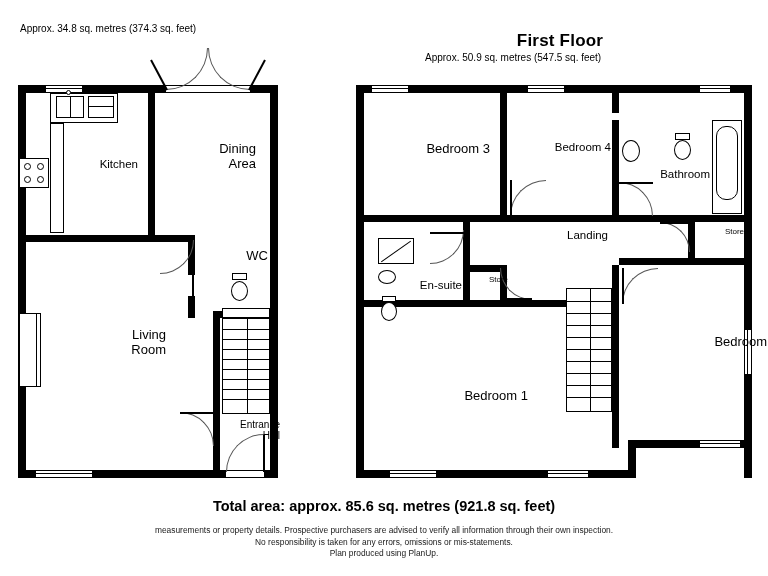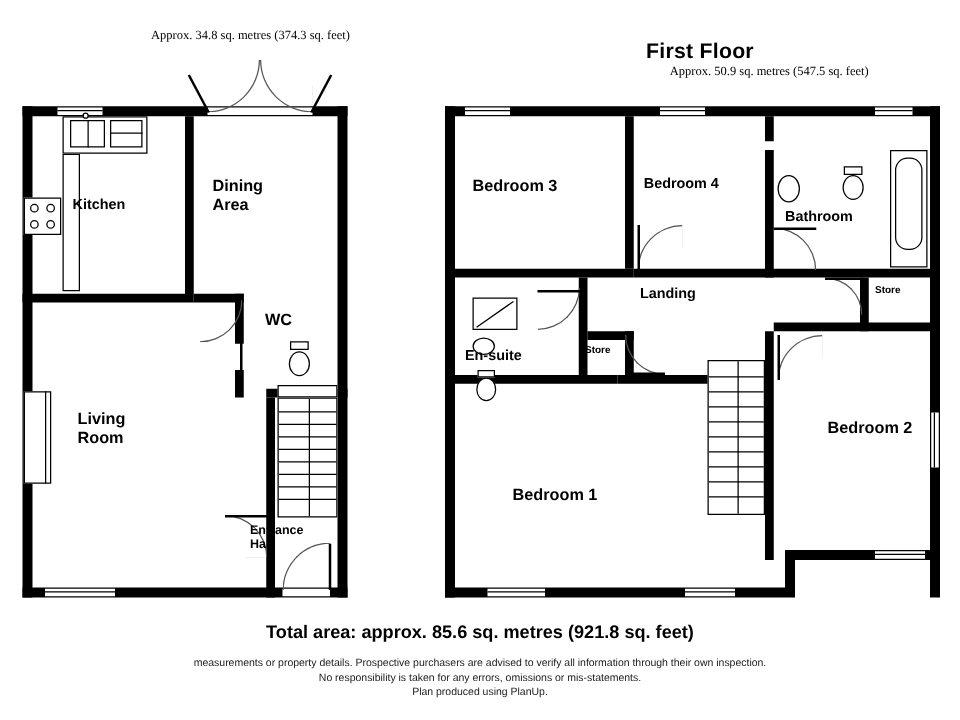--- a/index.html
+++ b/index.html
@@ -21,44 +21,43 @@
   
   .floor-title {
     position: absolute;
     text-align: center;
     font-weight: bold;
     font-size: 17px;
     letter-spacing: 0.2px;
   }
   .floor-sub {
     position: absolute;
+    text-align: left;
+    font-size: 10px;
+  }
+
+  
+  .wall {
+    position: absolute;
+    background: #000000;
+  }
+  .thin {
+    position: absolute;
+    background: #000000;
+  }
+  .white {
+    position: absolute;
+    background: #ffffff;
+  }
+
+  
+  .room-label {
+    position: absolute;
     text-align: right;
-    font-size: 10px;
-    font-family: Liberation Serif, serif;
-  }
-
-  
-  .wall {
-    position: absolute;
-    background: #000000;
-  }
-  .thin {
-    position: absolute;
-    background: #000000;
-  }
-  .white {
-    position: absolute;
-    background: #ffffff;
-  }
-
-  
-  .room-label {
-    position: absolute;
-    text-align: left;
-    font-weight: bold;
+    font-weight: normal;
     line-height: 1.12;
     white-space: pre-line;
   }
   .lbl-lg { font-size: 13px; }
   .lbl-md { font-size: 11.5px; }
   .lbl-sm { font-size: 10px; }
   .lbl-xs { font-size: 8px; }
 
   
   .fix {

